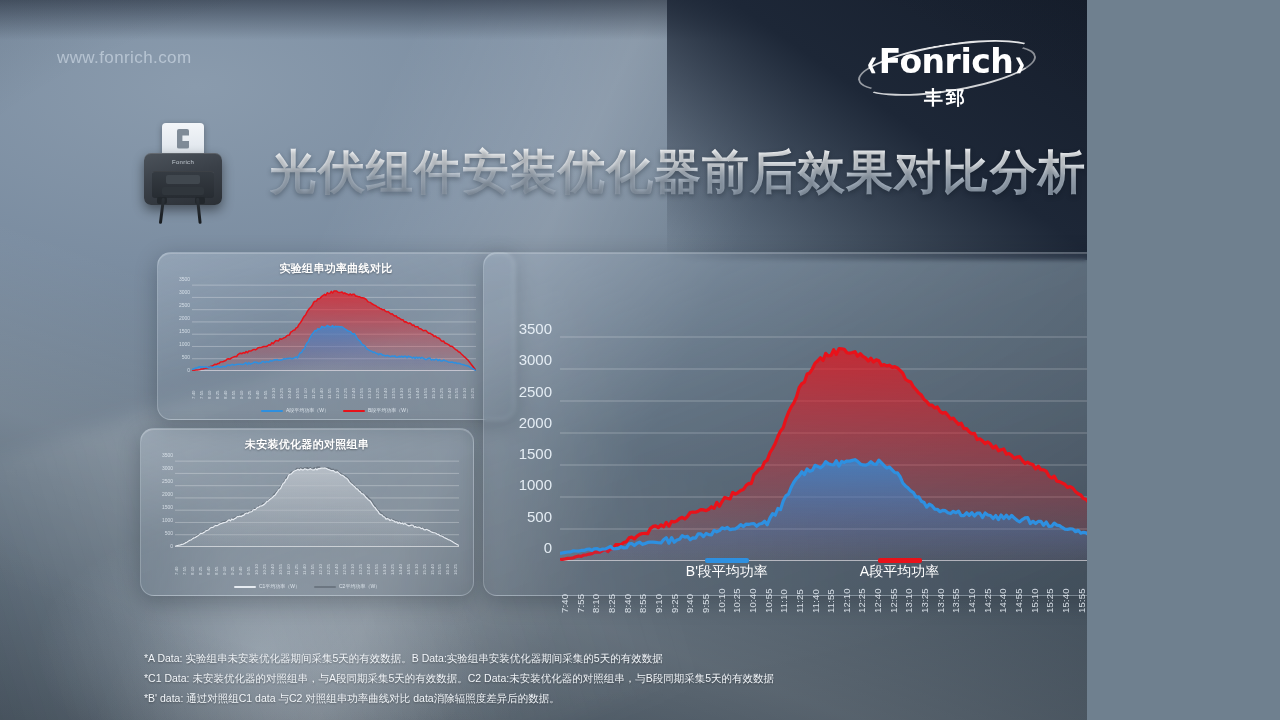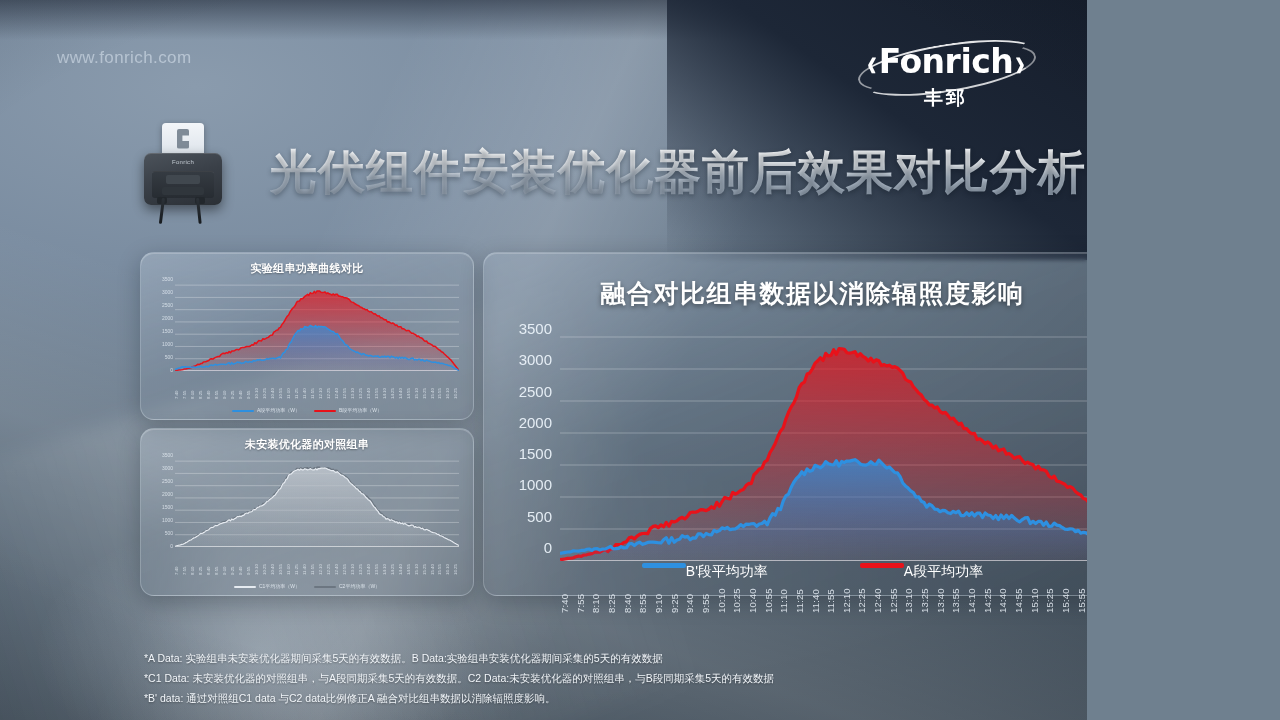--- a/index.html
+++ b/index.html
@@ -157,21 +157,21 @@
   }
 
   
   .panel{
     position:absolute;border-radius:14px;
     background:linear-gradient(160deg, rgba(215,226,238,0.26) 0%, rgba(150,166,184,0.16) 45%, rgba(84,98,114,0.18) 100%);
     border:1px solid rgba(235,243,250,0.28);
     box-shadow:0 6px 22px rgba(8,14,22,0.25), inset 0 1px 0 rgba(255,255,255,0.20);
     backdrop-filter:blur(2px);
   }
-  #panel-small-1{left:140px;top:252px;width:332px;height:166px;}
+  #panel-small-1{left:157px;top:252px;width:332px;height:166px;padding-left:24px;}
   #panel-small-2{left:140px;top:428px;width:332px;height:166px;}
   #panel-main{left:483px;top:252px;width:657px;height:342px;
     background:linear-gradient(160deg, rgba(180,196,214,0.22) 0%, rgba(112,130,150,0.14) 40%, rgba(44,56,72,0.22) 100%);
   }
 
   .sm-title{
     position:absolute;left:0;right:0;top:8px;text-align:center;
     font-size:11px;font-weight:700;color:#ffffff;letter-spacing:.3px;
     text-shadow:0 1px 2px rgba(0,0,0,0.35);
   }
@@ -216,21 +216,21 @@
   .mc-xlabels span{
     font-size:9.5px;color:rgba(236,243,250,0.86);
     writing-mode:vertical-rl;transform:rotate(180deg);
     line-height:1;white-space:nowrap;letter-spacing:.2px;
   }
   .mc-legend{
     position:absolute;left:0;right:0;bottom:14px;
     display:flex;justify-content:center;gap:92px;align-items:center;
     font-size:14px;color:#ffffff;
   }
-  .mc-legend .item{display:flex;}
+  .mc-legend .item{display:flex;align-items:center;flex-direction:column;}
   .mc-legend .sw{display:inline-block;width:44px;height:5px;border-radius:2px;}
 
   
   .notes{
     position:absolute;left:144px;top:612px;width:860px;
     color:#f2f6fa;font-size:10.5px;line-height:20px;
     text-shadow:0 1px 2px rgba(0,0,0,0.35);
     margin-top:36px;
   }
   .notes div{white-space:nowrap;}
@@ -434,21 +434,20 @@
         <span>16:10</span>
         <span>16:25</span>
       </div>
     <div class="sm-legend">
       <span><i class="sw" style="background:#e6ebf1"></i><b style="font-weight:400">C1平均功率（W）</b></span>
       <span><i class="sw" style="background:#6c7681"></i><b style="font-weight:400">C2平均功率（W）</b></span>
     </div>
   </div>
 
   <div class="panel" id="panel-main">
-    <div class="mc-title">融合对比组串数据以消除辐照度影响</div>
     <div class="mc-ylabels">
         <div>3500</div>
         <div>3000</div>
         <div>2500</div>
         <div>2000</div>
         <div>1500</div>
         <div>1000</div>
         <div>500</div>
         <div>0</div>
       </div>
@@ -524,16 +523,16 @@
       <span class="item">
         <i class="sw" style="background:#e8121a"></i>
         <b style="font-weight:400">A段平均功率</b>
       </span>
     </div>
   </div>
 
   <div class="notes">
     <div>*A Data: 实验组串未安装优化器期间采集5天的有效数据。B Data:实验组串安装优化器期间采集的5天的有效数据</div>
     <div>*C1 Data: 未安装优化器的对照组串，与A段同期采集5天的有效数据。C2 Data:未安装优化器的对照组串，与B段同期采集5天的有效数据</div>
-    <div>*B' data: 通过对照组C1 data 与C2 data比例修正A 融合对比组串数据以消除辐照度影响。</div>
+    <div>*B' data: 通过对照组C1 data 与C2 对照组串功率曲线对比 data消除辐照度差异后的数据。</div>
   </div>
 
 </div>
 
 </body></html>

